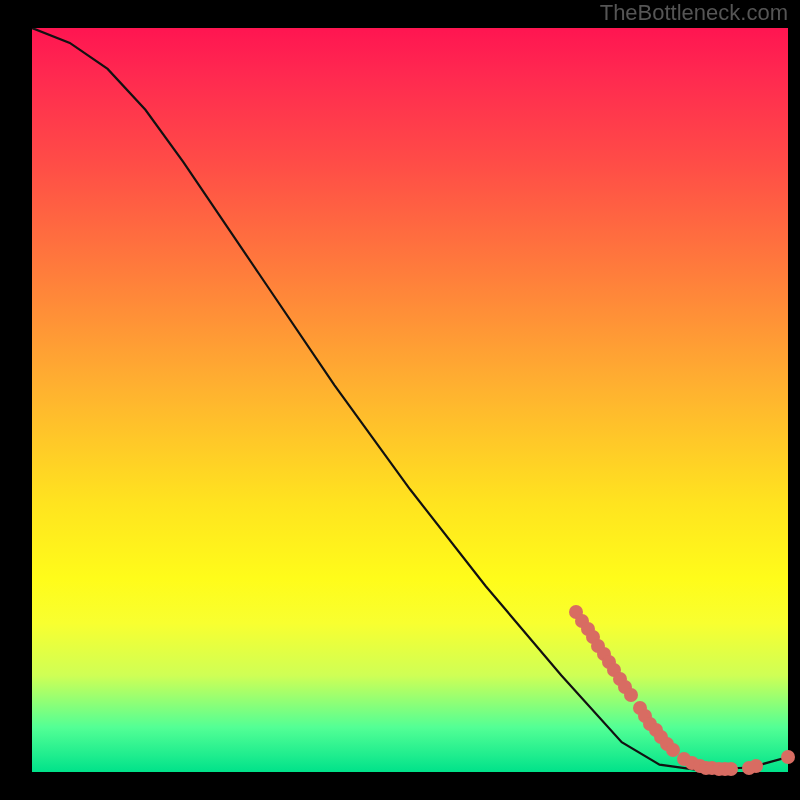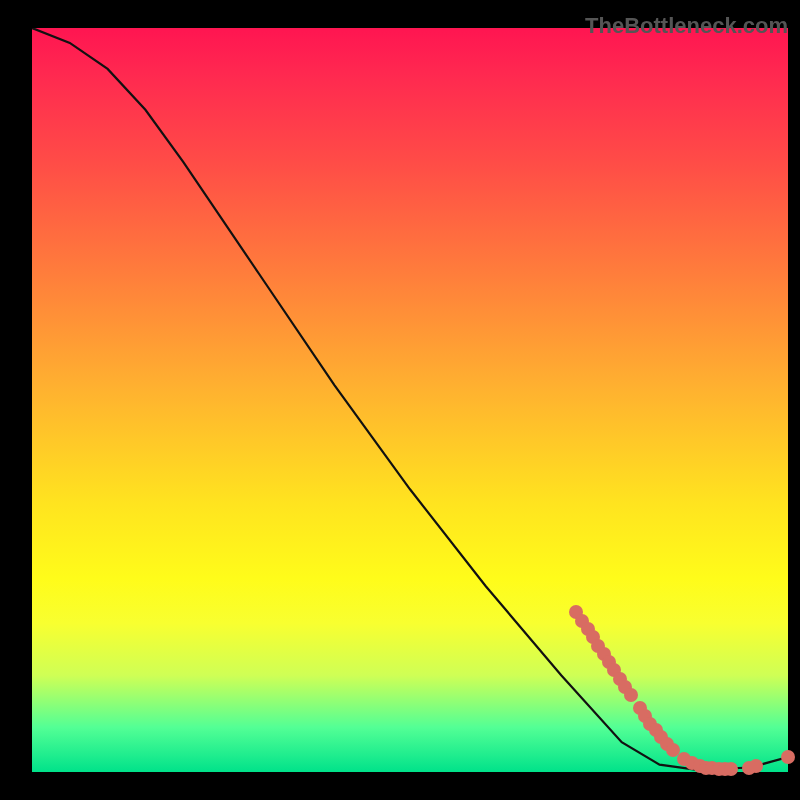--- a/index.html
+++ b/index.html
@@ -6,25 +6,25 @@
   body {
     width: 800px;
     height: 800px;
     background: #000;
     position: relative;
     font-family: Arial, sans-serif;
     overflow: hidden;
   }
   .watermark {
     position: absolute;
-    top: 13px;
+    top: 0;
     right: 12px;
     color: #555;
     font-size: 22px;
-    font-weight: 700;
+    font-weight: 400;
     z-index: 10;
   }
   .plot-area {
     position: absolute;
     left: 32px;
     top: 28px;
     width: 756px;
     height: 744px;
   }
   .gradient-bg {

